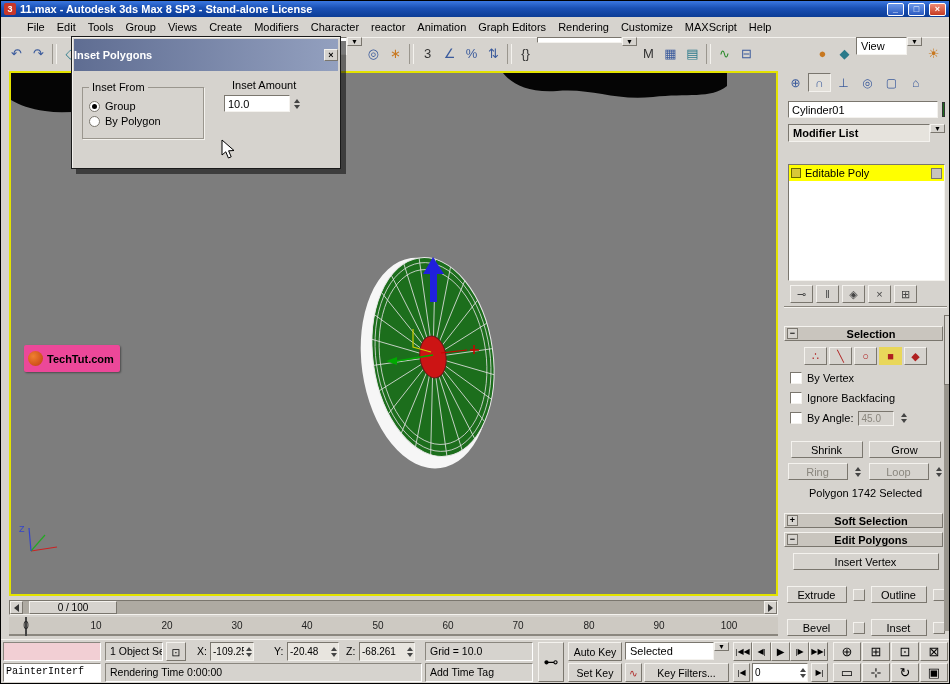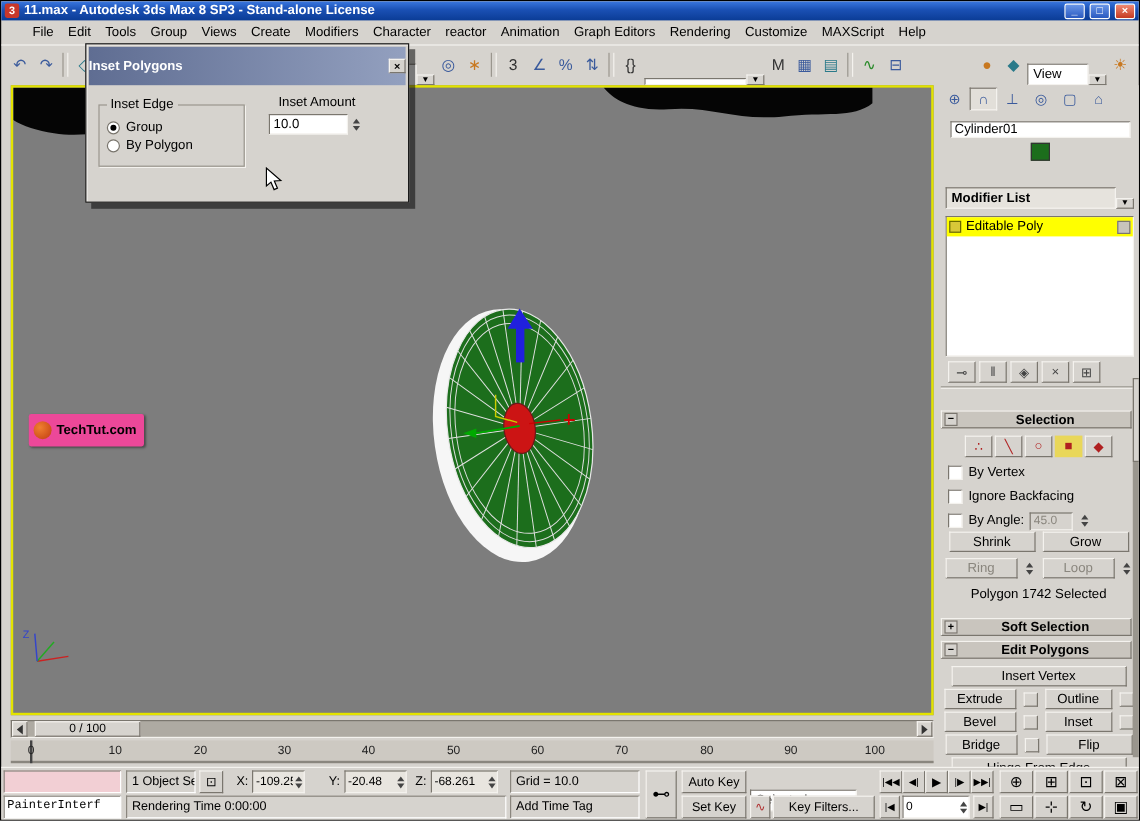--- a/index.html
+++ b/index.html
@@ -18,21 +18,21 @@
 
   
   .menubar { position: absolute; top: 16px; left: 0; right: 0; height: 20px; display: flex; align-items: center; padding: 0 20px; }
   .menu-item { padding: 2px 6px; white-space: nowrap; }
 
   
   .toolbar { position: absolute; top: 36px; left: 0; right: 0; height: 32px; display: flex; align-items: center; padding: 0 5px; gap: 1px; border-top: 1px solid #f4f2ee; }
   .tbtn { width: 21px; height: 21px; display: flex; align-items: center; justify-content: center; font-size: 13px; color: #3a5a9c; }
   .tbtn.g-green { color: #2a8a2a; } .tbtn.g-red { color: #b03030; } .tbtn.g-orange { color: #c87820; } .tbtn.g-teal { color: #2a7a8a; } .tbtn.g-dark { color: #333; }
   .tsep { width: 5px; height: 20px; border-left: 1px solid #9a968e; border-right: 1px solid #f4f2ee; margin: 0 2px; }
-  .dd { height: 34px; display: flex; align-items: flex-end; }
+  .dd { height: 34px; display: flex; align-items: flex-start; }
   .dd .dd-text { background: #fff; border: 1px solid; border-color: #7a766e #f4f2ee #f4f2ee #7a766e; padding: 2px 4px; flex: 1; white-space: nowrap; overflow: hidden; }
   .dd .dd-btn { width: 15px; display: flex; align-items: center; justify-content: center; font-size: 7px; }
 
   
   .vp { position: absolute; top: 70px; left: 8px; width: 769px; height: 525px; border: 2px solid #e3e300; background: #7d7d7d; z-index: 1; overflow: hidden; }
   .watermark { position: absolute; left: 13px; top: 272px; height: 27px; background: #ec4899; display: flex; align-items: center; gap: 4px; padding: 0 6px 0 4px; border-radius: 2px; box-shadow: 1px 1px 2px rgba(0,0,0,.4); }
   .wm-logo { width: 15px; height: 15px; border-radius: 50%; background: radial-gradient(circle at 35% 35%, #f08030, #c03c10); }
   .wm-text { font-size: 11px; font-weight: bold; }
 
   
@@ -44,21 +44,21 @@
   .ts-track { flex: 1; }
   .ruler { position: absolute; top: 616px; left: 8px; width: 769px; height: 19px; background: #cdc9c2; border-bottom: 2px solid #8a867e; z-index: 1; }
   .tick { position: absolute; top: 3px; transform: translateX(-50%); font-size: 10px; color: #222; }
   .frame-marker { position: absolute; left: 16px; top: 0; width: 2px; height: 19px; background: #444; }
 
   
   .cpanel { position: absolute; top: 70px; left: 779px; width: 171px; height: 568px; background: #d6d3ce; z-index: 1; }
   .cp-tabs { display: flex; gap: 1px; padding: 2px 2px 0 4px; height: 23px; }
   .cp-tab { width: 23px; height: 19px; display: flex; align-items: center; justify-content: center; font-size: 12px; color: #3a5a9c; }
   .cp-tab.active { border-color: #7a766e #f4f2ee #f4f2ee #7a766e; background: #e2dfd9; }
-  .name-row { display: flex; gap: 4px; margin: 7px 6px 0 8px; align-items: center; flex-direction: column; }
+  .name-row { display: flex; gap: 4px; margin: 7px 6px 0 8px; align-items: center; }
   .name-field { flex: 1; height: 17px; background: #fff; border: 1px solid; border-color: #7a766e #f4f2ee #f4f2ee #7a766e; font: 11px "Liberation Sans", sans-serif; padding: 0 3px; }
   .color-swatch { width: 16px; height: 15px; background: #1c6e1c; border: 1px solid #333; }
   .mod-dd { margin: 6px 6px 0 8px; }
   .mod-dd .dd-text { background: #e6e3dd; font-weight: bold; }
   .stack { margin: 6px 6px 0 8px; height: 117px; background: #fff; border: 1px solid; border-color: #7a766e #f4f2ee #f4f2ee #7a766e; }
   .stack-row { height: 16px; background: #ffff00; display: flex; align-items: center; gap: 4px; padding: 0 2px; }
   .stack-icon { width: 10px; height: 10px; background: #d8c838; border: 1px solid #6a6a00; }
   .stack-label { flex: 1; }
   .stack-endsq { width: 11px; height: 11px; background: #c8c4bc; border: 1px solid #7a766e; }
   .stack-tools { display: flex; gap: 3px; margin: 4px 6px 0 10px; }
@@ -72,21 +72,21 @@
 
   .subobj-row { display: flex; gap: 2px; justify-content: center; margin-top: 6px; }
   .so-btn { width: 23px; height: 18px; display: flex; align-items: center; justify-content: center; font-size: 11px; color: #b02020; }
   .so-btn.active { background: #e9d75a; border-color: #7a766e #f4f2ee #f4f2ee #7a766e; }
 
   .cb-row { display: flex; align-items: center; gap: 5px; margin: 6px 0 0 10px; height: 14px; }
   .cb { width: 12px; height: 12px; background: #fff; border: 1px solid; border-color: #7a766e #f4f2ee #f4f2ee #7a766e; }
   .angle-field { width: 36px; height: 15px; background: #d6d3ce; color: #8a867e; border: 1px solid; border-color: #7a766e #f4f2ee #f4f2ee #7a766e; font: 10px "Liberation Sans", sans-serif; padding: 0 2px; }
   .dim { color: #8a867e; }
 
-  .btn-pair { display: flex; gap: 6px; justify-content: center; margin-top: 2px; }
+  .btn-pair { display: flex; gap: 6px; justify-content: center; margin-top: 16px; }
   .pbtn { height: 17px; display: flex; align-items: center; justify-content: center; font-size: 11px; border: 1px solid; border-color: #f4f2ee #7a766e #7a766e #f4f2ee; background: #d6d3ce; }
   .w72 { width: 72px; } .w146 { width: 146px; } .w60 { width: 60px; } .w56 { width: 56px; }
   .sq-btn { width: 12px; height: 12px; align-self: center; background: #d6d3ce; border: 1px solid; border-color: #f4f2ee #7a766e #7a766e #f4f2ee; }
   .sel-status { text-align: center; margin-top: 7px; font-size: 11px; }
 
   .spinner { display: inline-flex; flex-direction: column; justify-content: center; gap: 2px; width: 9px; align-items: center; }
   .sp-up { width: 0; height: 0; border-left: 3px solid transparent; border-right: 3px solid transparent; border-bottom: 4px solid #444; }
   .sp-dn { width: 0; height: 0; border-left: 3px solid transparent; border-right: 3px solid transparent; border-top: 4px solid #444; }
 
   .cp-scroll { position: absolute; right: 1px; top: 244px; width: 6px; height: 316px; background: #9a968e; }
@@ -259,21 +259,21 @@
     </div>
   </div>
 
   <div class="dialog">
     <div class="dlg-title">
       <span>Inset Polygons</span>
       <span class="dlg-close">×</span>
     </div>
     <div class="dlg-body">
       <fieldset class="dlg-fieldset">
-        <legend>Inset Edge</legend>
+        <legend>Inset From</legend>
         <div class="radio-row">
           <span class="radio checked"></span>
           <span>Group</span>
         </div>
         <div class="radio-row">
           <span class="radio"></span>
           <span>By Polygon</span>
         </div>
       </fieldset>
       <div class="amt-label">Inset Amount</div>

